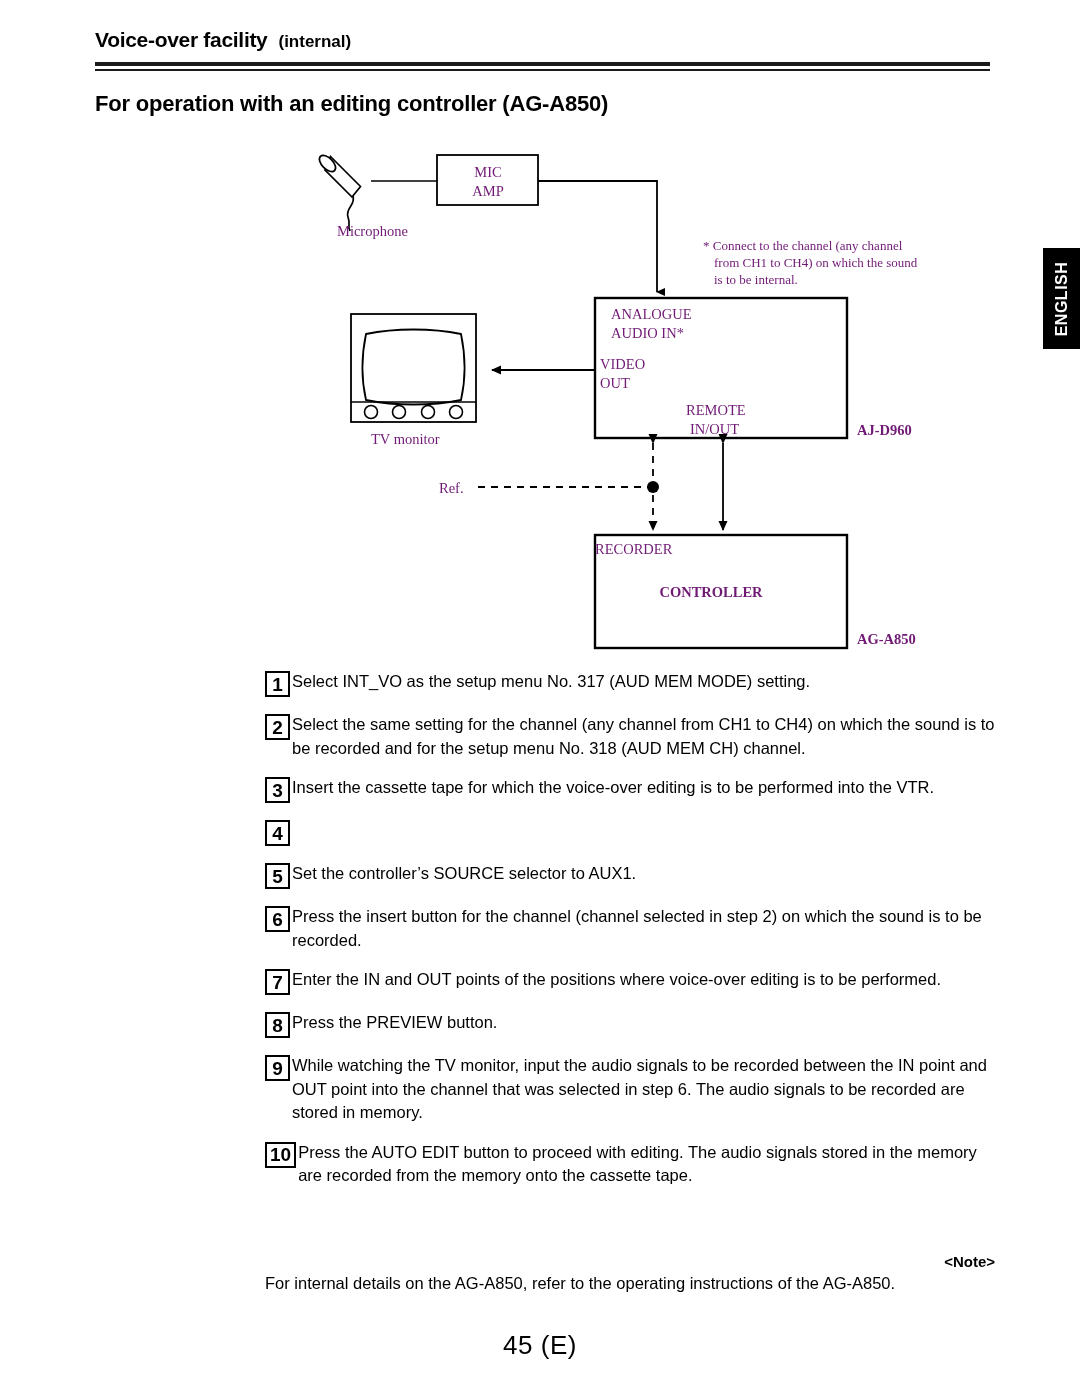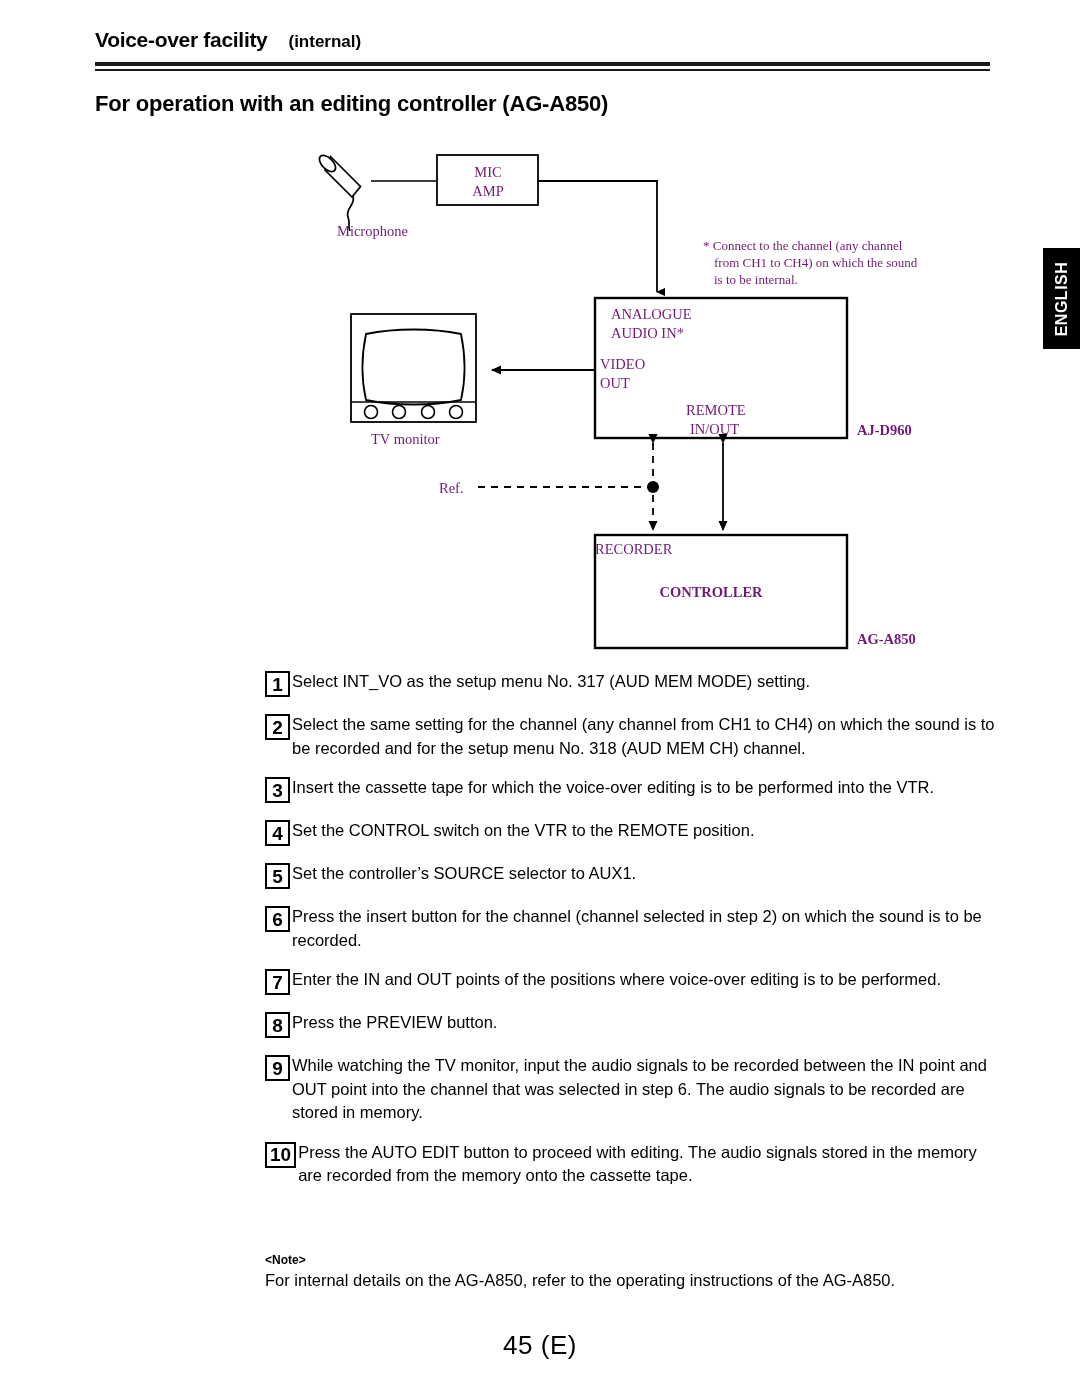--- a/index.html
+++ b/index.html
@@ -15,21 +15,21 @@
   }
 
   
   #header-block { position: absolute; left: 95px; top: 28px; width: 895px; }
   #page-title {
     font-size: 21px; font-weight: bold; letter-spacing: -0.3px;
     display: inline-block; vertical-align: baseline;
   }
   #page-title-sub {
     font-size: 17px; font-weight: bold; display: inline-block;
-    vertical-align: baseline; margin-left: 21px;
+    vertical-align: baseline; margin-left: 11px;
   }
   #title-rule-thick { height: 4px; background: #1a1a1a; margin-top: 10px; }
   #title-rule-thin  { height: 1.5px; background: #1a1a1a; margin-top: 3px; }
   #section-title {
     font-size: 22px; font-weight: bold; margin-top: 20px; letter-spacing: -0.2px;
   }
 
   
   #english-tab {
     position: absolute; left: 1043px; top: 248px; width: 37px; height: 101px;
@@ -62,21 +62,21 @@
     line-height: 1; padding: 0 3px; margin-top: 1px;
   }
   .step-body {
     margin-left: 2px; font-size: 16.5px; line-height: 23.5px;
     text-align: justify; flex: 1 1 auto;
   }
   .step-body.nojust { text-align: left; }
 
   
   #note-block { position: absolute; left: 265px; top: 1253px; width: 730px; }
-  #note-title { font-size: 12px; font-weight: bold; }
+  #note-title { font-size: 15px; font-weight: bold; text-align: right; }
   #note-text { font-size: 16.5px; line-height: 23.5px; margin-top: 2px; }
 
   
   #page-footer {
     position: absolute; left: 0; top: 1330px; width: 1080px;
     text-align: center; font-size: 26px; letter-spacing: 0.5px;
   }
 </style>
 </head>
 <body>
@@ -183,21 +183,20 @@
     <div class="step-row">
       <div class="step-num">2</div>
       <div class="step-body nojust">Select the same setting for the channel (any channel from CH1 to CH4) on which the sound is to be recorded and for the setup menu No. 318 (AUD MEM CH) channel.</div>
     </div>
     <div class="step-row">
       <div class="step-num">3</div>
       <div class="step-body">Insert the cassette tape for which the voice-over editing is to be performed into the VTR.</div>
     </div>
     <div class="step-row">
       <div class="step-num">4</div>
-      <div class="step-body nojust">Set the CONTROL switch on the VTR to the REMOTE position.</div>
     </div>
     <div class="step-row">
       <div class="step-num">5</div>
       <div class="step-body nojust">Set the controller’s SOURCE selector to AUX1.</div>
     </div>
     <div class="step-row">
       <div class="step-num">6</div>
       <div class="step-body nojust">Press the insert button for the channel (channel selected in step 2) on which the sound is to be recorded.</div>
     </div>
     <div class="step-row">

